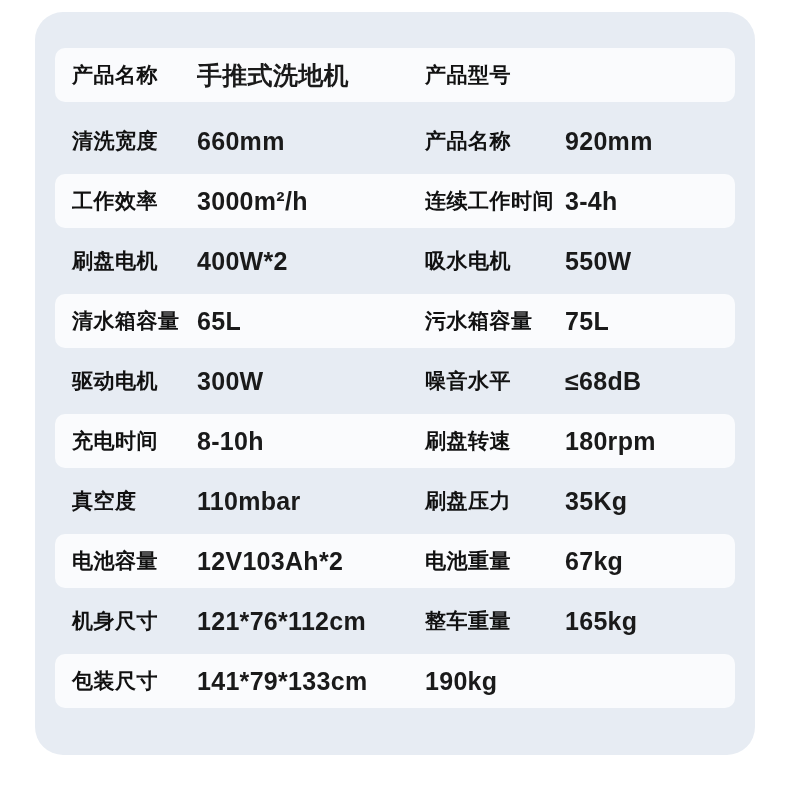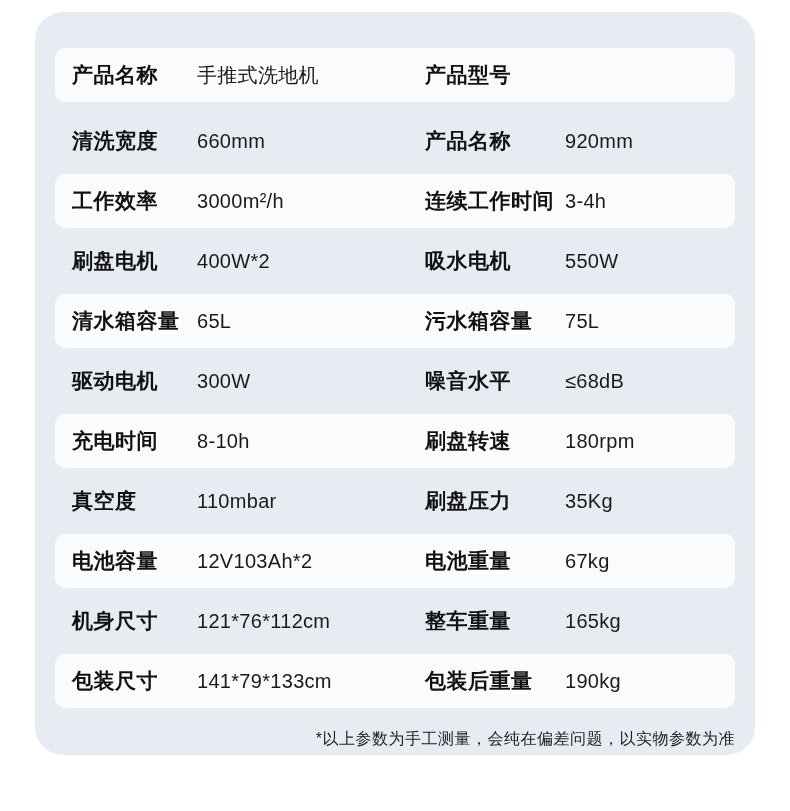--- a/index.html
+++ b/index.html
@@ -28,22 +28,22 @@
   }
   .row.highlight { background: #fafbfd; }
   .row.first-gap { margin-bottom: 12px; }
   .spec-label {
     font-size: 21px;
     font-weight: 700;
     color: #111111;
     letter-spacing: 0.5px;
   }
   .spec-value {
-    font-size: 20px;
-    font-weight: 400;
+    font-size: 25px;
+    font-weight: 700;
     color: #1a1a1a;
     letter-spacing: 0.3px;
   }
   .note {
     margin-top: 21px;
     text-align: right;
     font-size: 16px;
     font-weight: 500;
     color: #222222;
     letter-spacing: 0.5px;
@@ -109,18 +109,16 @@
       </div>
       <div class="row">
         <span class="spec-label">机身尺寸</span>
         <span class="spec-value">121*76*112cm</span>
         <span class="spec-label">整车重量</span>
         <span class="spec-value">165kg</span>
       </div>
       <div class="row highlight">
         <span class="spec-label">包装尺寸</span>
         <span class="spec-value">141*79*133cm</span>
-        <span class="spec-label">包装后重量</span>
         <span class="spec-value">190kg</span>
       </div>
     </div>
-  <div class="note">*以上参数为手工测量，会纯在偏差问题，以实物参数为准</div>
 </div>
 
 </body></html>

